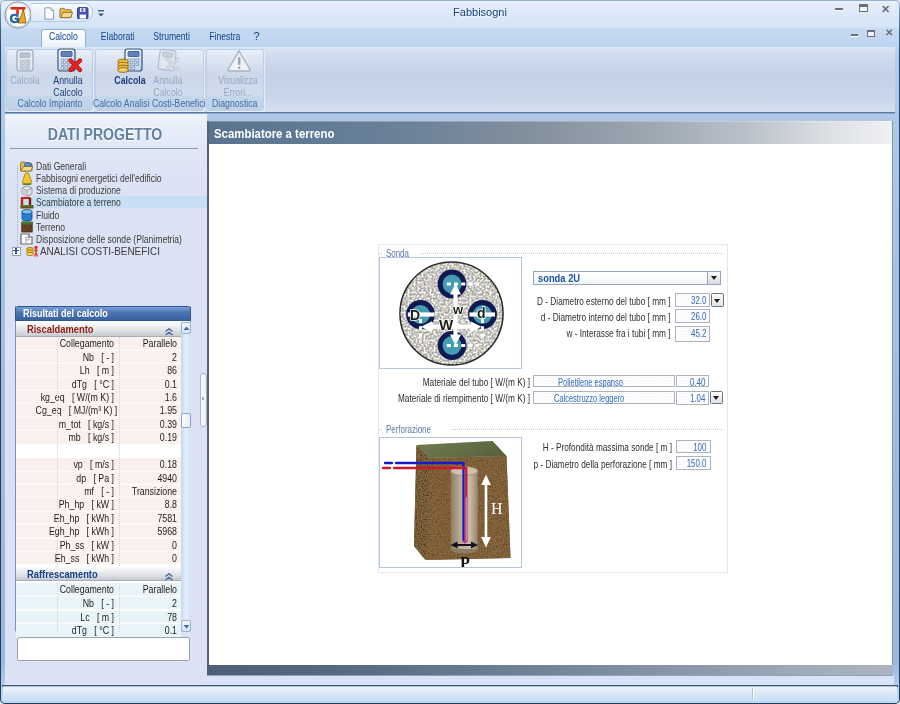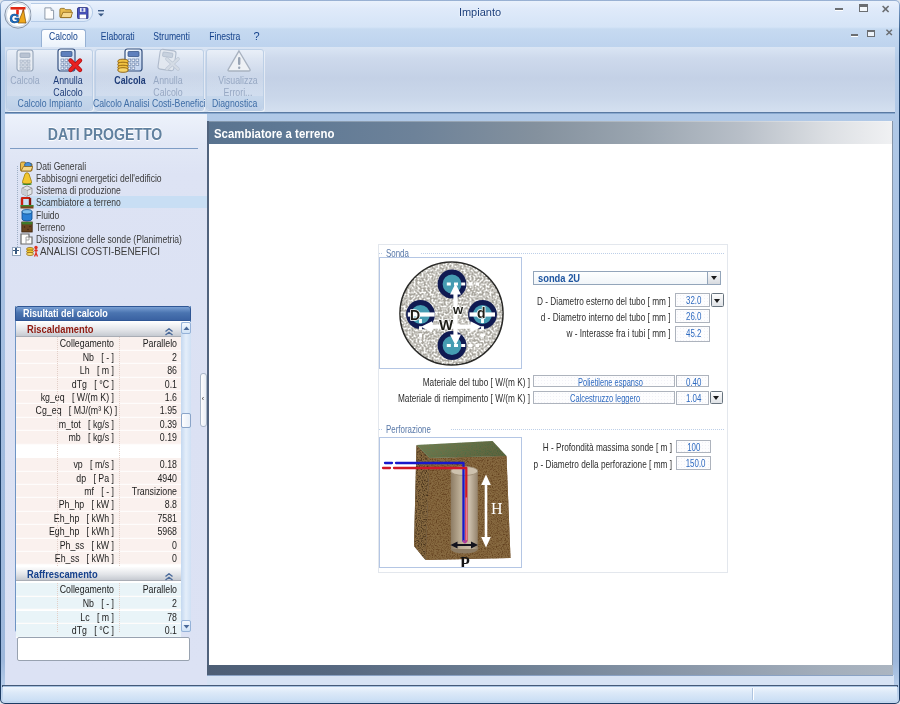--- a/index.html
+++ b/index.html
@@ -24,24 +24,24 @@
 .sxc { display:inline-block; transform:scaleX(0.78); transform-origin:50% 50%; white-space:nowrap; }
 .rrow { position:absolute; left:16px; width:164.5px; height:13.42px; background:#faf1ee; box-shadow:inset 0 -1.2px 0 #fefcfb; }
 .rrow.c2 { background:#e9f4f8; }
 .sbtn { width:10px; height:12px; background:linear-gradient(#f4f9fe,#cfe2f6); border:1px solid #95b2d8; border-radius:2px; text-align:center; }
 .rlab { position:absolute; left:0; width:98px; text-align:right; font-size:11px; color:#1c1c1c; line-height:13.4px; white-space:nowrap; transform:scaleX(0.8); transform-origin:100% 50%; }
 .rval { position:absolute; right:3.5px; width:62px; text-align:right; font-size:11px; color:#1c1c1c; line-height:13.4px; transform:scaleX(0.8); transform-origin:100% 50%; }
 .secbar { position:absolute; left:16px; width:164.5px; height:14.5px; background:linear-gradient(#fdfdfd,#e3e5e9 55%,#c6cad1); border-bottom:1px solid #a9adb5;
   color:#8f1a10; font-weight:bold; font-size:11px; line-height:14px; padding-left:11px; }
 .flab { position:absolute; font-size:11px; color:#2e2e2e; white-space:nowrap; text-align:right; line-height:13px; transform:scaleX(0.75); transform-origin:100% 50%; }
 .fbox { position:absolute; border:1px solid #adb3bd; background-color:#fdfdfe; background-image:radial-gradient(#f1f1f7 0.7px, transparent 0.7px); background-size:3px 3px; font-size:11px; color:#2e6ac0; line-height:12.5px; }
-.fbox.num { text-align:center; padding-right:3px; }
+.fbox.num { text-align:right; padding-right:3px; }
 .fbox.num span { display:inline-block; transform:scaleX(0.72); transform-origin:100% 50%; }
 .fbox.txt span { display:inline-block; transform:scaleX(0.68); transform-origin:0 50%; white-space:nowrap; }
-.fbox.txt { text-align:right; padding-left:3px; }
+.fbox.txt { text-align:center; padding-left:3px; }
 .dbtn { position:absolute; width:13px; height:13.5px; border:1px solid #68747f; background:linear-gradient(#fdfdfd,#dfe2e6); border-radius:1.5px; }
 .dbtn:after { content:""; position:absolute; left:2.8px; top:4.8px; border-left:3.2px solid transparent; border-right:3.2px solid transparent; border-top:4.2px solid #1a1a1a; }
 </style>
 </head>
 <body>
 <div id="frame"></div>
 <div id="glass"></div>
 
 <div class="abs" style="left:4px;top:1px;">
 <svg width="28" height="28" viewBox="0 0 28 28">
@@ -80,21 +80,21 @@
   <rect x="0.6" y="0.6" width="11.8" height="12.8" rx="1.5" fill="#4a55c8" stroke="#26307e" stroke-width="1"></rect>
   <rect x="3" y="0.8" width="7" height="5" fill="#e8ecf4" stroke="#26307e" stroke-width="0.6"></rect>
   <rect x="2.5" y="8" width="8" height="5.4" fill="#fff" stroke="#26307e" stroke-width="0.6"></rect>
   <rect x="5.2" y="1.4" width="2" height="3.6" fill="#4a55c8"></rect>
 </svg></div>
 <div class="abs" style="left:97px;top:8px;">
 <svg width="9" height="9" viewBox="0 0 9 9">
       <rect x="1" y="1" width="6" height="1.4" fill="#3c5a86"></rect>
       <path d="M1 4.5 L7 4.5 L4 7.5 Z" fill="#3c5a86"></path>
     </svg></div>
-<div class="abs" id="titletext" style="left:400px;top:5.5px;width:160px;text-align:center;font-size:11px;color:#1c3f7c;text-shadow:0 1px 2px #fff;">Impianto</div>
+<div class="abs" id="titletext" style="left:400px;top:5.5px;width:160px;text-align:center;font-size:11px;color:#1c3f7c;text-shadow:0 1px 2px #fff;">Fabbisogni</div>
 
 <div class="abs" style="left:830px;top:3px;width:62px;height:14px;color:#6b6e72;font-weight:bold;">
   <span class="abs" style="left:5px;top:5px;width:8px;height:3px;background:#6b6e72;border-bottom:1px solid #fff;"></span>
   <span class="abs" style="left:29px;top:1px;width:9px;height:8px;border:1px solid #6b6e72;border-top:3px solid #6b6e72;background:#f4f8fc;"></span>
   <span class="abs" style="left:51px;top:0px;font-size:11px;">✕</span>
 </div>
 
 <div class="abs" id="tabrow" style="left:5px;top:28px;width:890px;height:19px;"></div>
 <div class="abs" id="tabactive" style="left:41px;top:29px;width:45px;height:18px;background:linear-gradient(#fdfeff,#f3f8fd 60%,#eaf2fb);border:1px solid #96b1d4;border-bottom:none;border-radius:3px 3px 0 0;color:#15428b;text-align:center;line-height:13.5px;"><span class="sxc">Calcolo</span></div>
 <div class="abs" style="left:96px;top:29.5px;width:34px;text-align:center;color:#15428b;"><span class="sxc">Elaborati</span></div>

